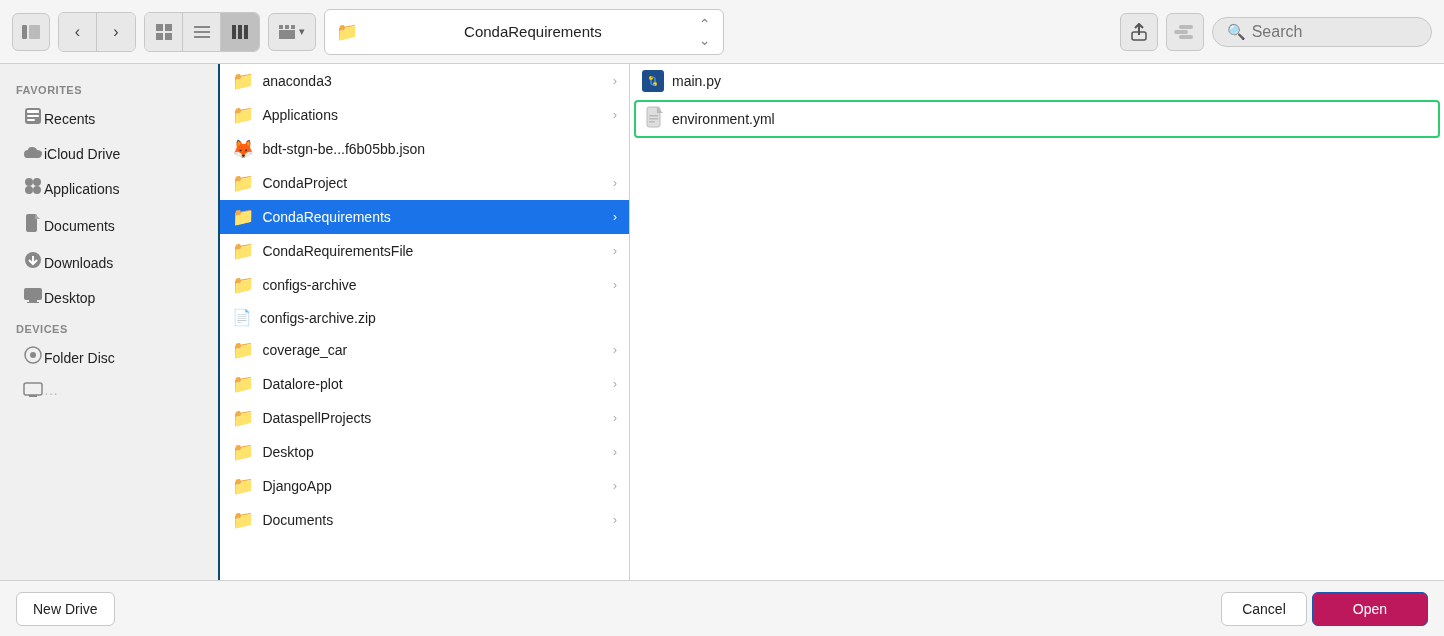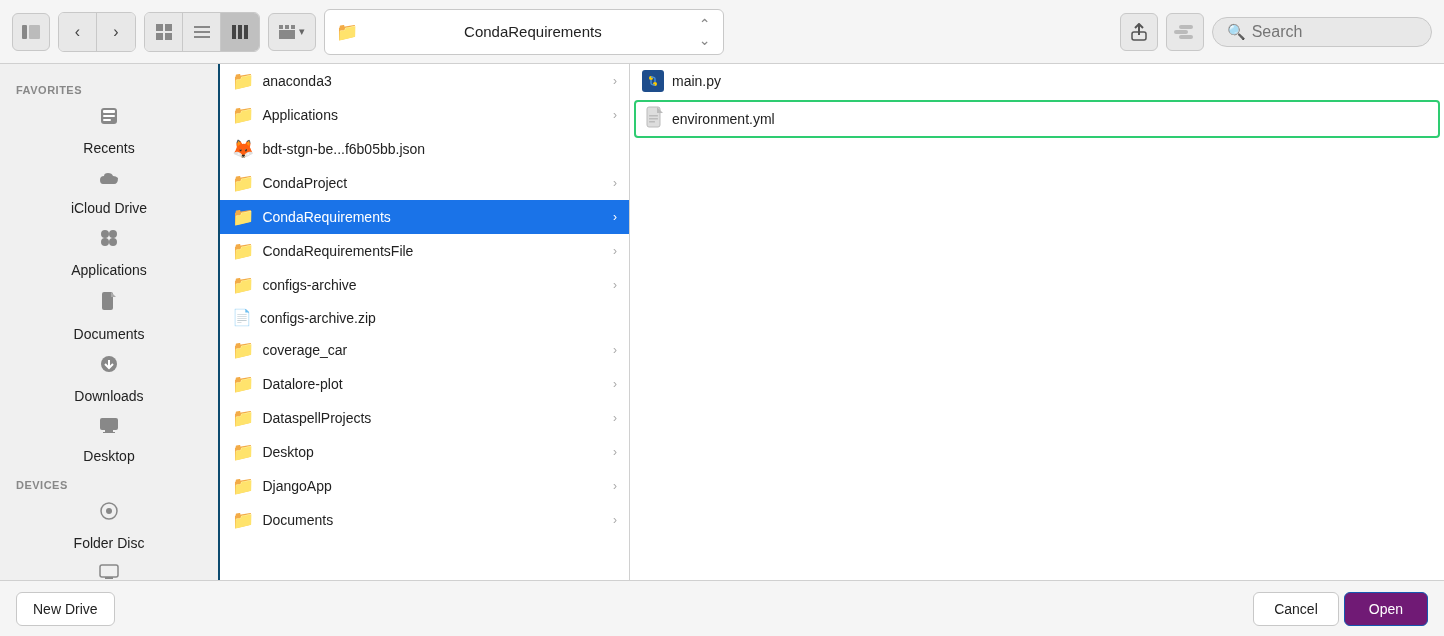--- a/index.html
+++ b/index.html
@@ -161,27 +161,25 @@
       font-weight: 600;
       color: #888;
       padding: 8px 16px 4px;
       text-transform: uppercase;
       letter-spacing: 0.5px;
     }
     .sidebar-item {
       display: flex;
       align-items: center;
       padding: 6px 16px;
-      gap: 10px;
       cursor: pointer;
       font-size: 14px;
       color: #222;
       border-radius: 6px;
       margin: 1px 6px;
-      flex-direction: column;
     }
     .sidebar-item .sidebar-icon {
       font-size: 18px;
       color: #666;
       width: 22px;
       text-align: center;
     }
 
     
     .file-browser {
@@ -298,24 +296,24 @@
     .cancel-btn {
       background: white;
       border: 1px solid #c8c8c8;
       border-radius: 6px;
       padding: 8px 20px;
       font-size: 14px;
       cursor: pointer;
       color: #222;
     }
     .open-btn {
-      background: #701a75;
+      background: #be185d;
       border: 1px solid #1558b0;
       border-radius: 6px;
-      padding: 8px 24px;
+      padding: 8px 40px;
       font-size: 14px;
       cursor: pointer;
       color: white;
       font-weight: 500;
     }
 
     
     ::-webkit-scrollbar { width: 6px; }
     ::-webkit-scrollbar-thumb { background: #c0c0c0; border-radius: 3px; }
   </style>

